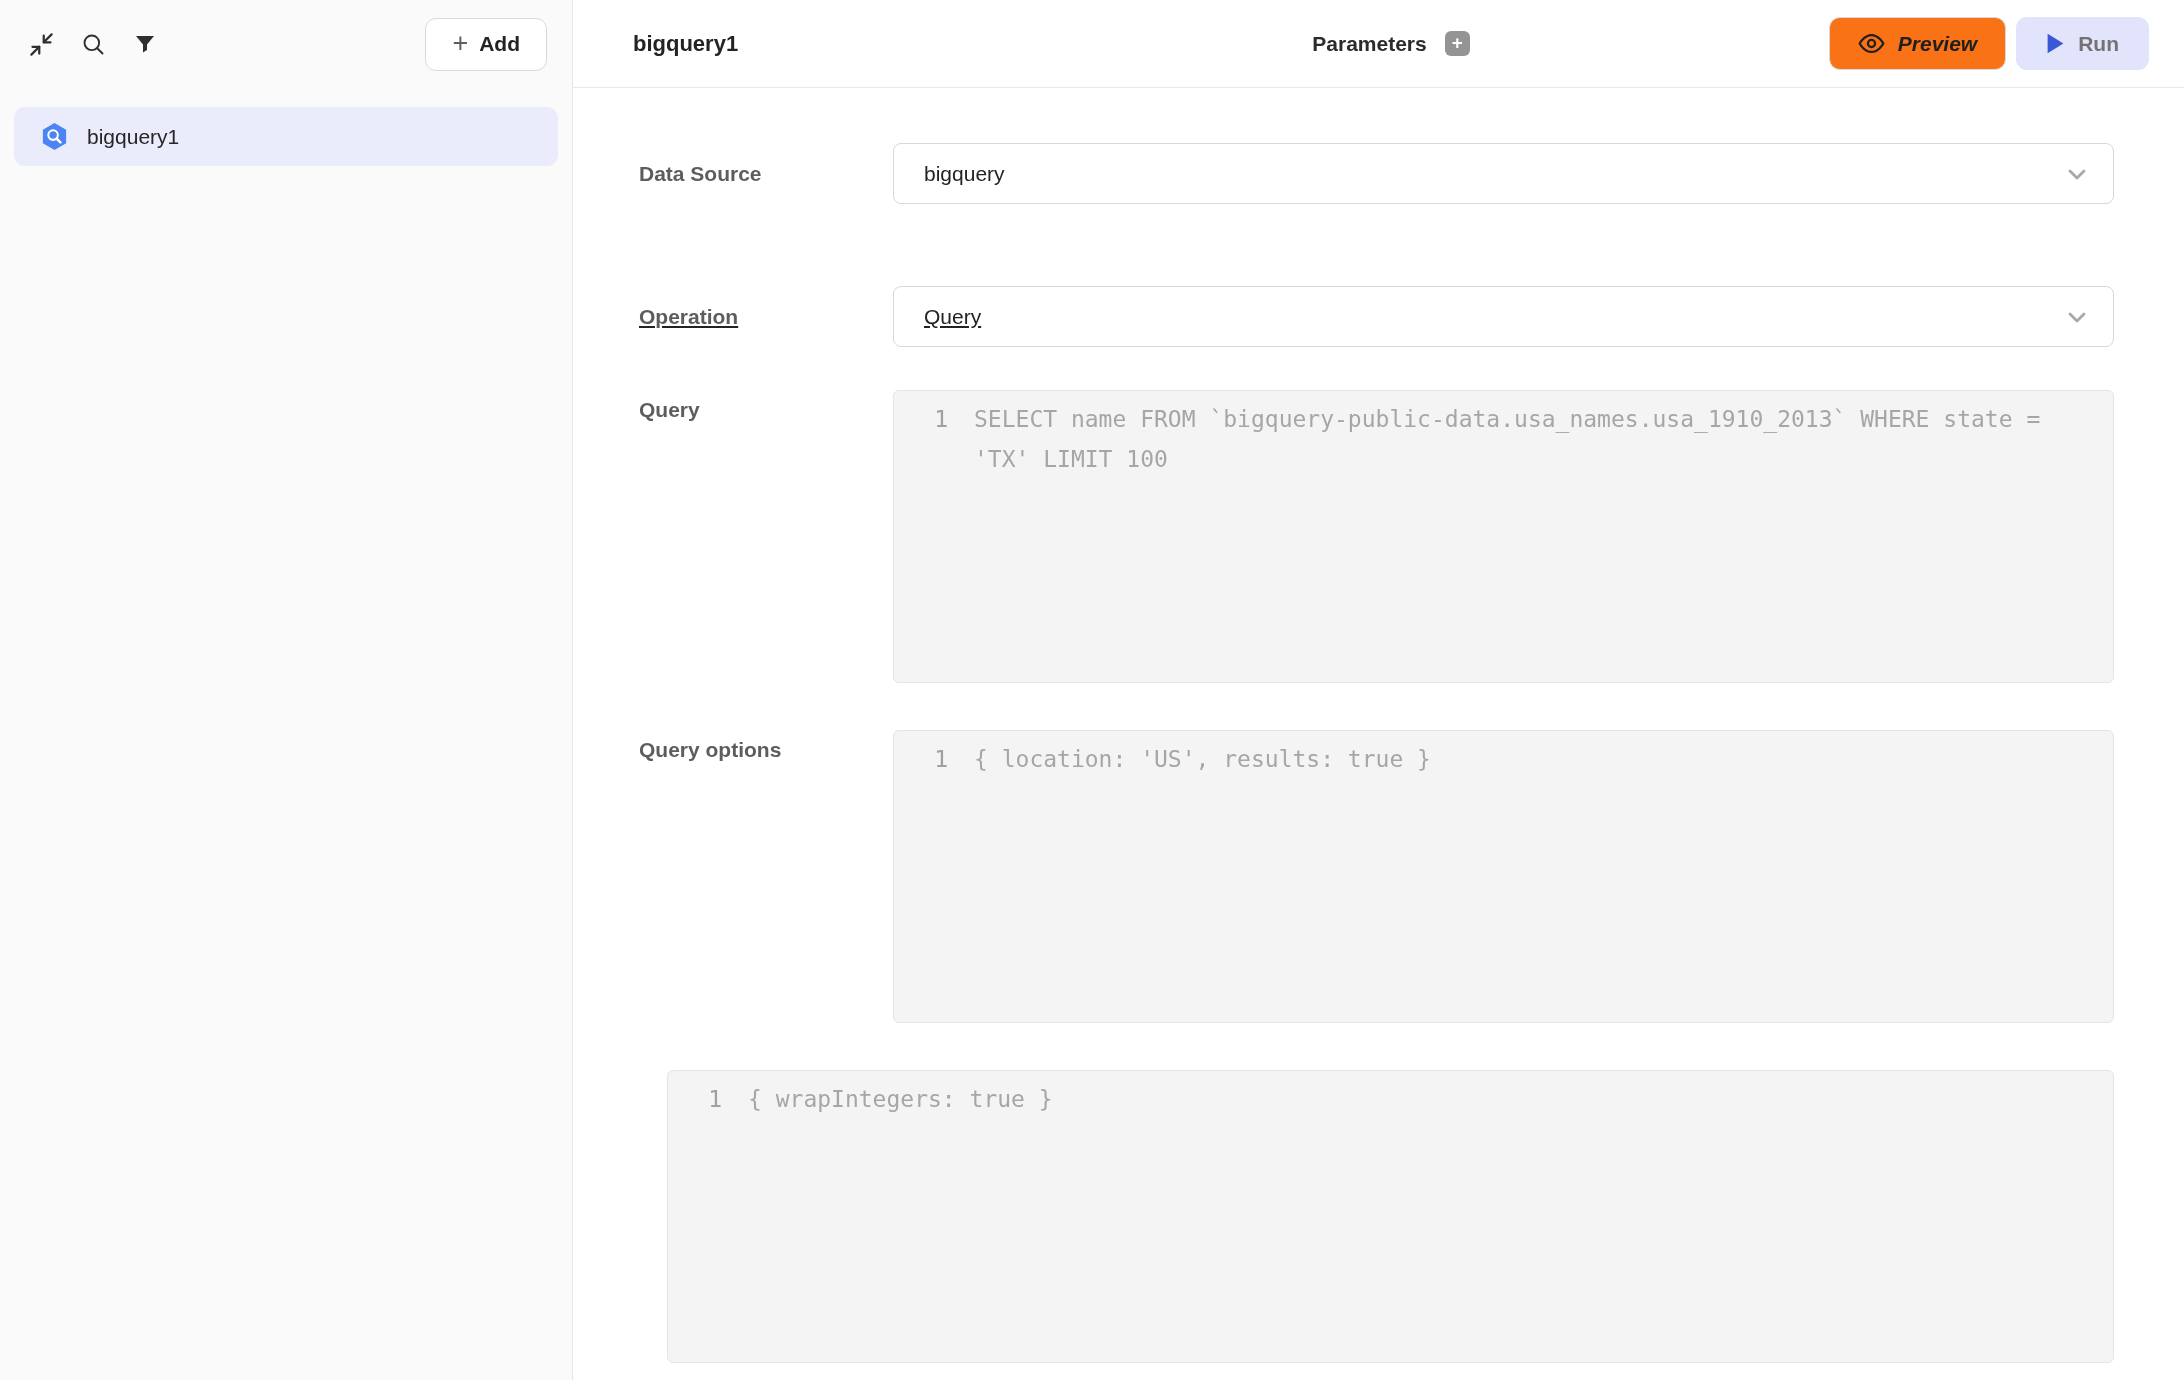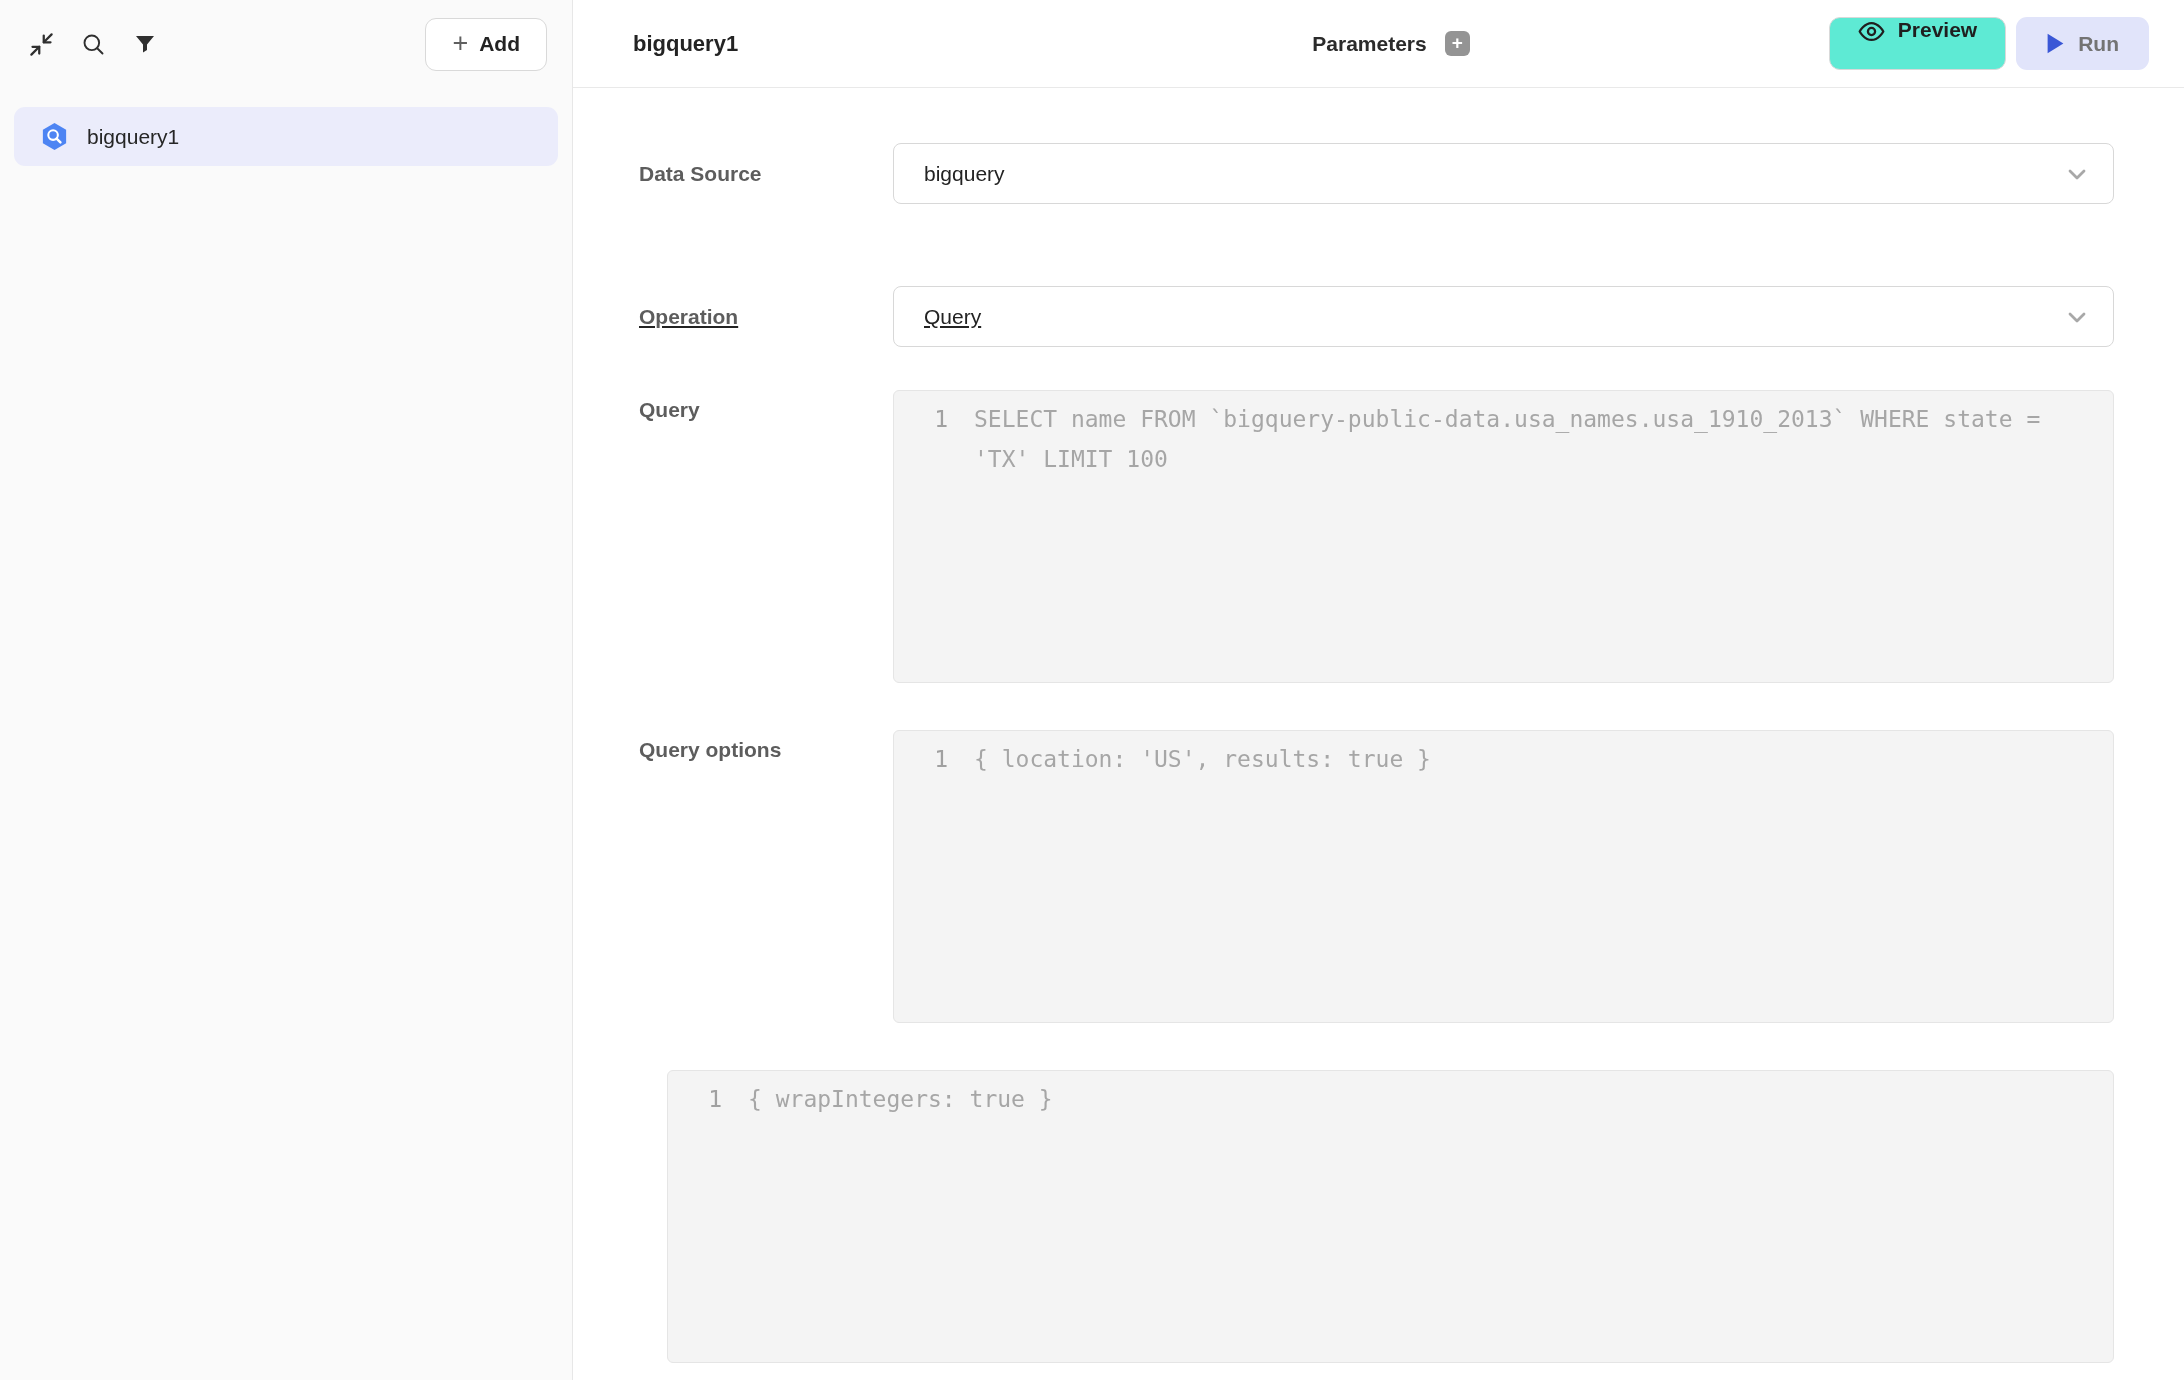--- a/index.html
+++ b/index.html
@@ -85,27 +85,28 @@
     font-size: 19px; font-weight: 700; line-height: 1;
     display: flex; align-items: center; justify-content: center;
     cursor: pointer;
     font-family: inherit;
     padding-bottom: 2px;
   }
   .header-right { flex: 1; display: flex; align-items: center; justify-content: flex-end; gap: 10px; }
   .preview-btn {
     height: 53px;
     padding: 0 28px;
-    background: #5eead4;
+    background: #f97316;
     border: 1px solid #d9d9d9;
     border-radius: 11px;
-    display: flex; align-items: flex-start; gap: 13px;
+    display: flex; align-items: center; gap: 13px;
     font-family: inherit;
     font-size: 21px; font-weight: 600; color: #1f1f1f;
     cursor: pointer;
+    font-style: italic;
   }
   .run-btn {
     height: 53px;
     padding: 12px 30px;
     background: #e1e4fa;
     border: none;
     border-radius: 11px;
     display: flex; align-items: center; gap: 13px;
     font-family: Liberation Sans, sans-serif;
     font-size: 21px; font-weight: 600; color: #737373;

